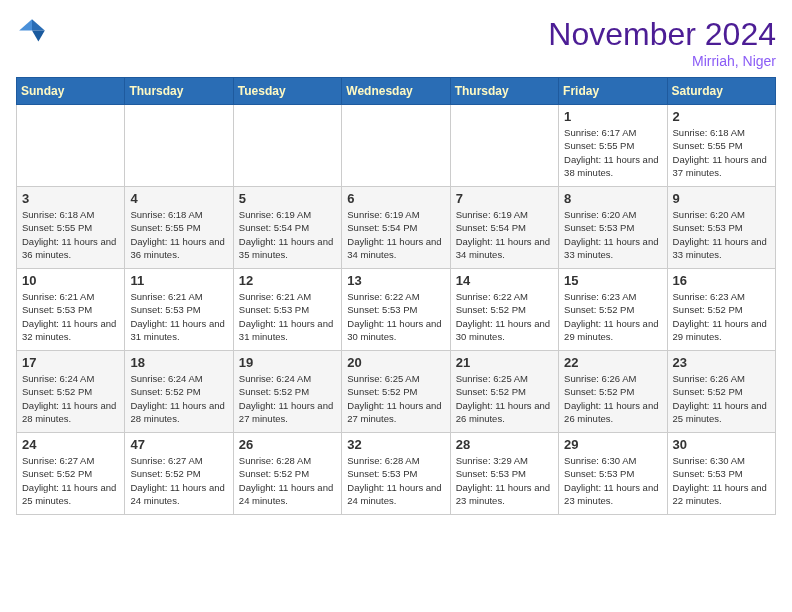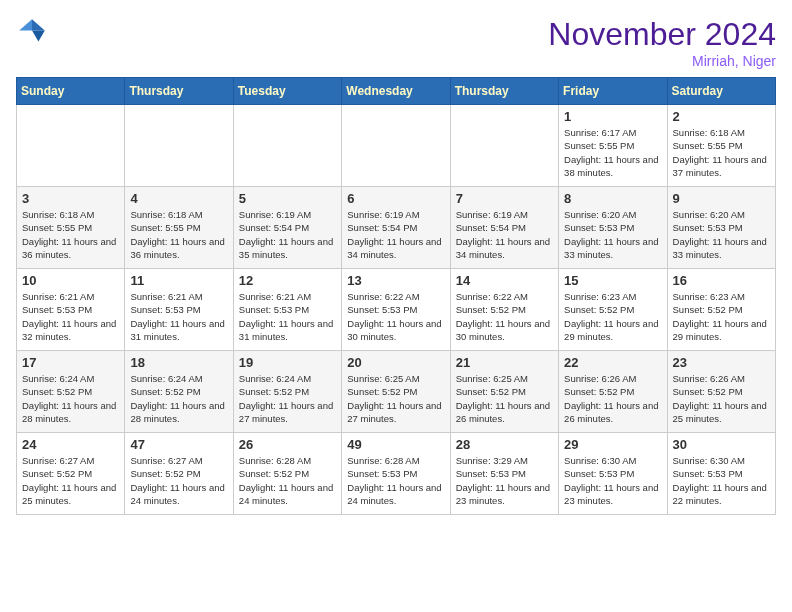--- a/index.html
+++ b/index.html
@@ -275,21 +275,21 @@
 Sunset: 5:52 PM
 Daylight: 11 hours and 24 minutes.</div>
         </td>
         <td>
           <div class="day-num">26</div>
           <div class="day-info" style="white-space: pre-line;">Sunrise: 6:28 AM
 Sunset: 5:52 PM
 Daylight: 11 hours and 24 minutes.</div>
         </td>
         <td>
-          <div class="day-num">49</div>
+          <div class="day-num">32</div>
           <div class="day-info" style="white-space: pre-line;">Sunrise: 6:28 AM
 Sunset: 5:53 PM
 Daylight: 11 hours and 24 minutes.</div>
         </td>
         <td>
           <div class="day-num">28</div>
           <div class="day-info" style="white-space: pre-line;">Sunrise: 3:29 AM
 Sunset: 5:53 PM
 Daylight: 11 hours and 23 minutes.</div>
         </td>

